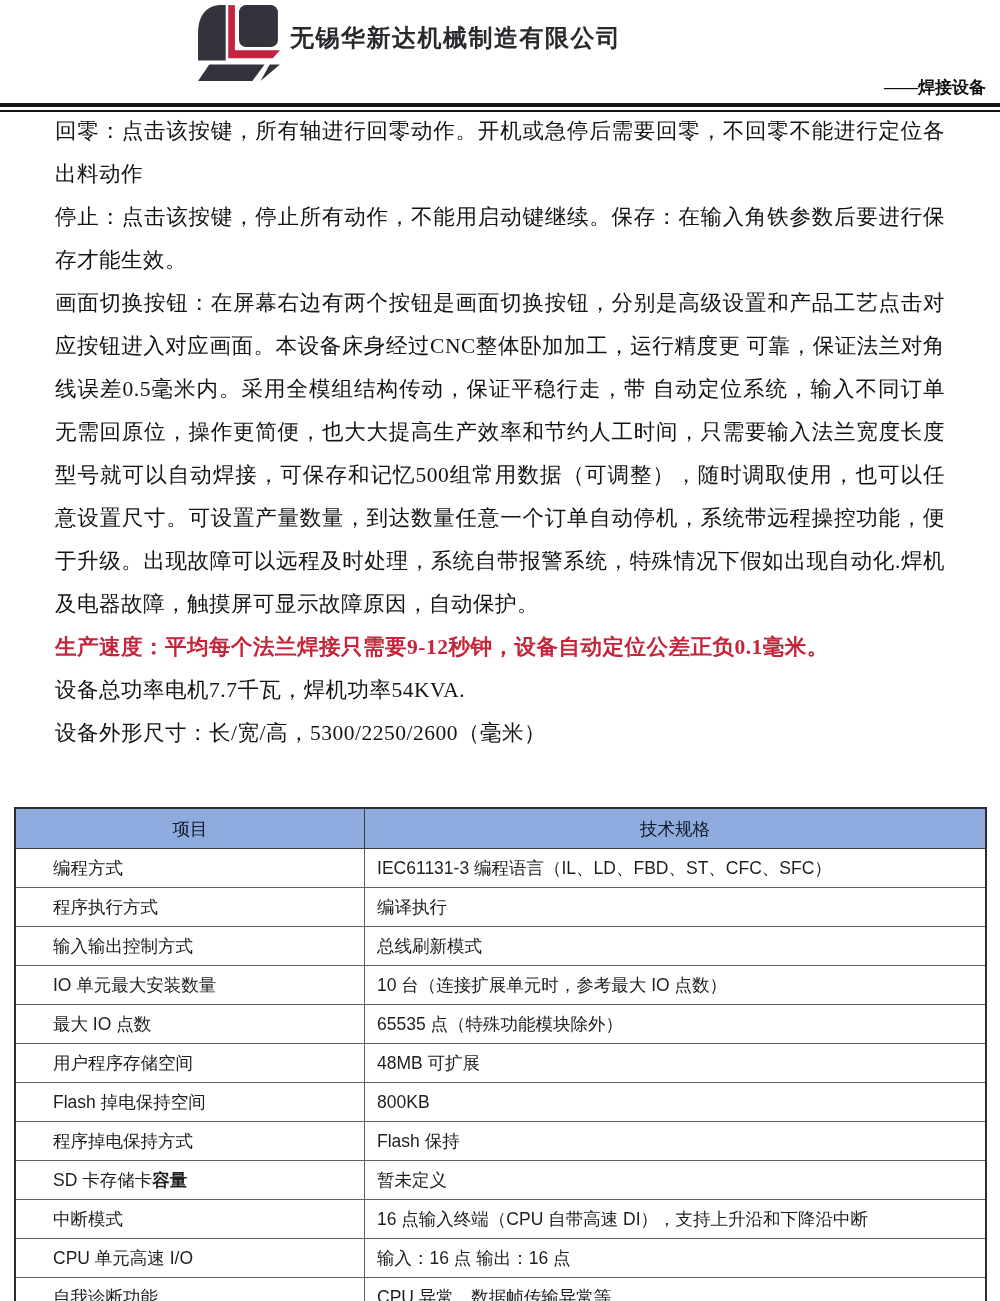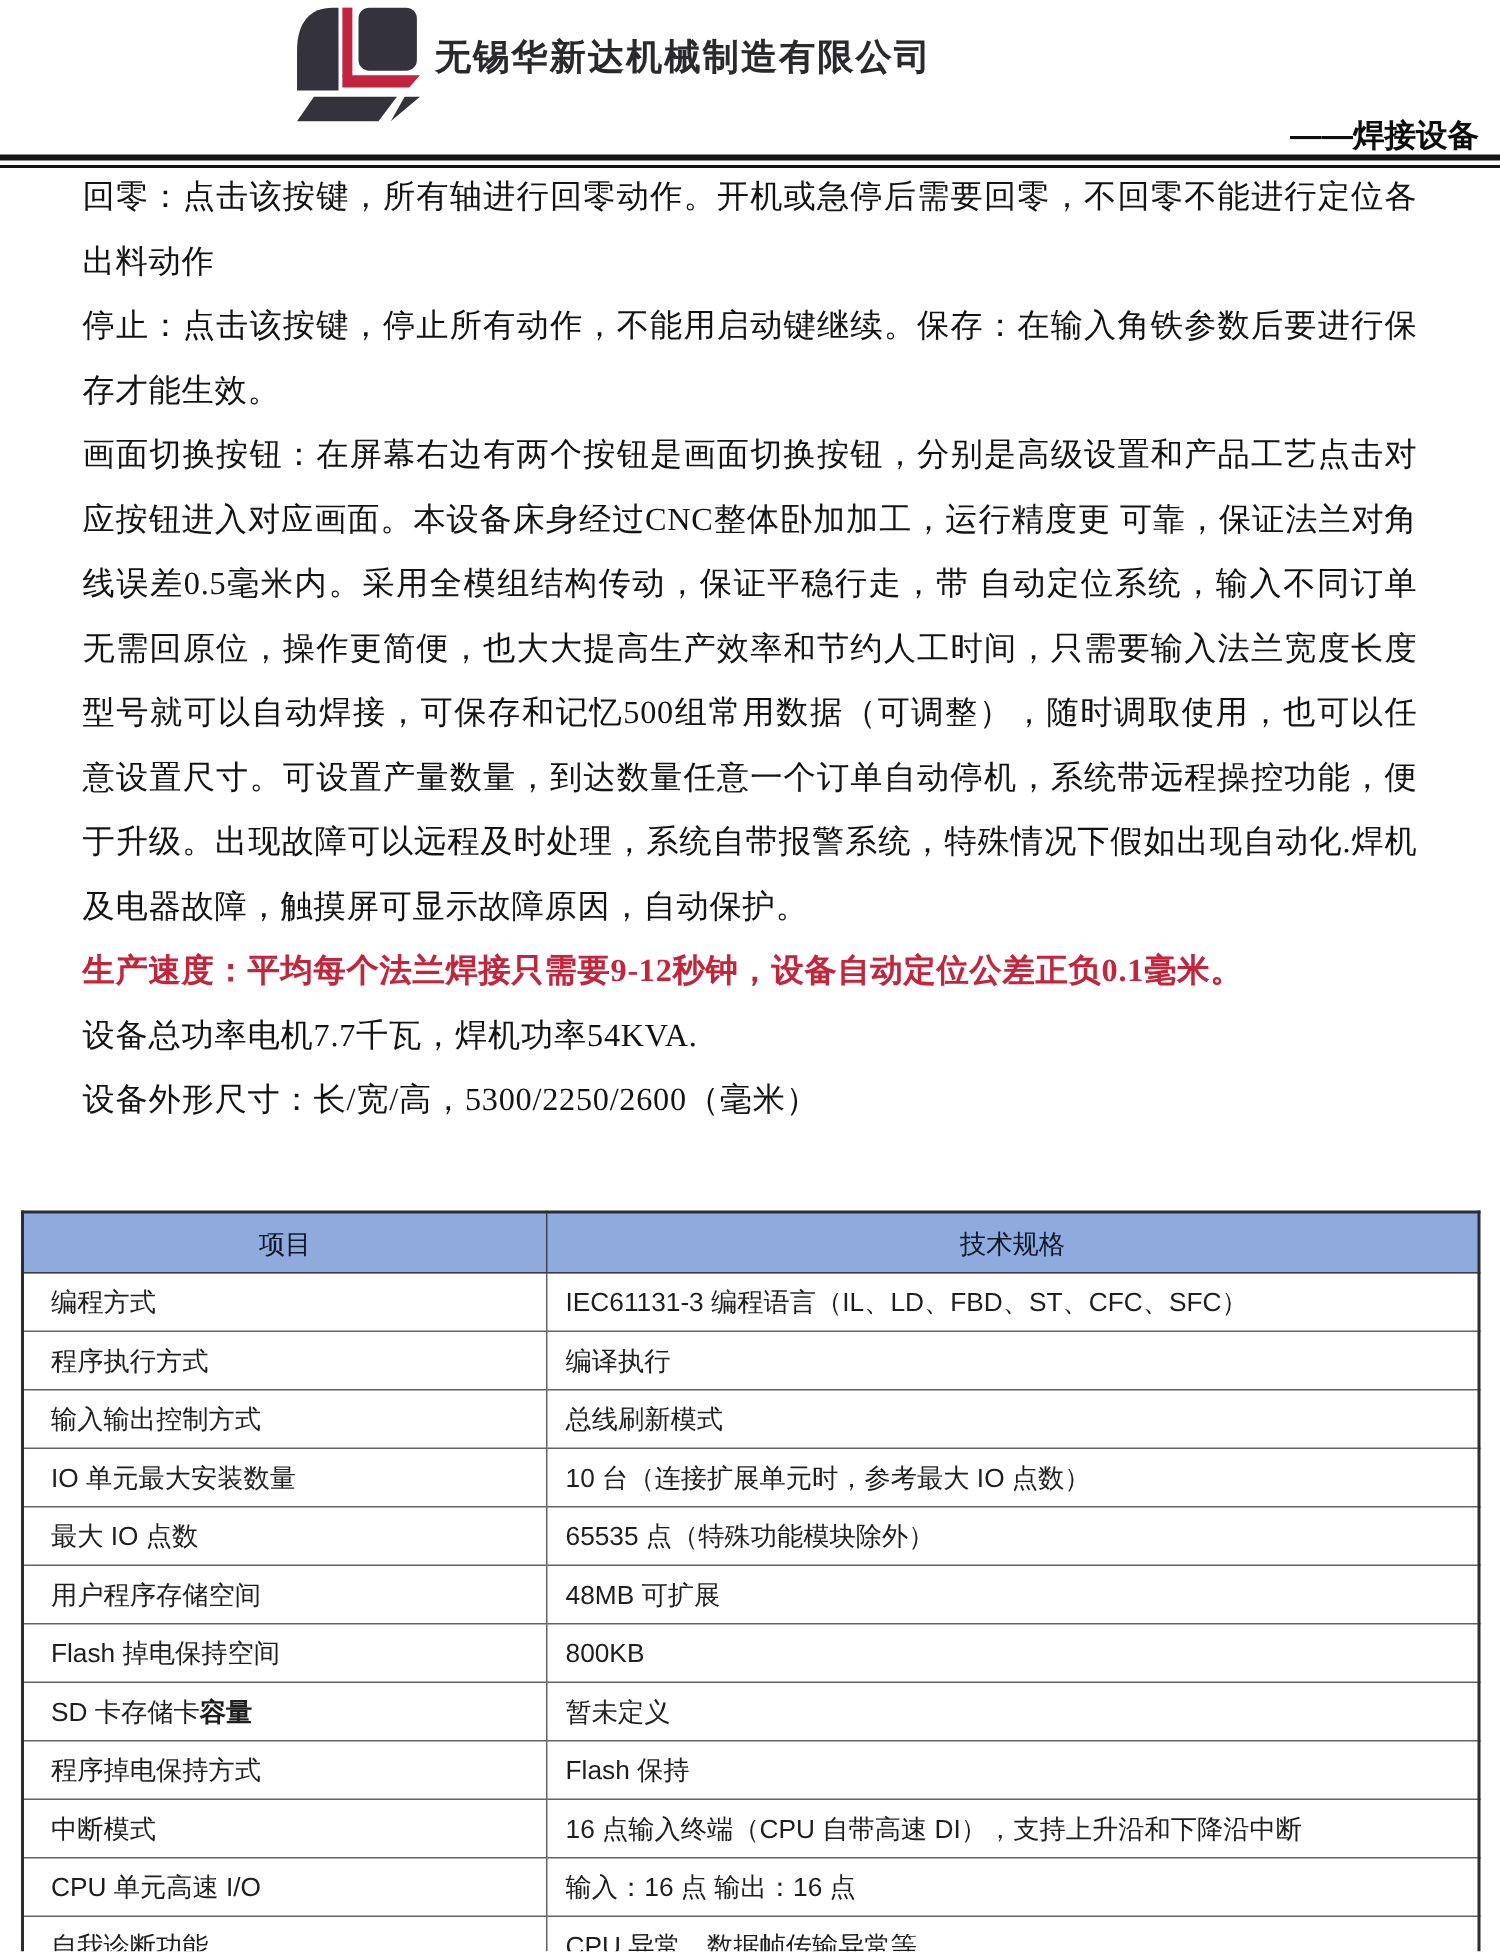--- a/index.html
+++ b/index.html
@@ -10,22 +10,22 @@
   
   .header{position:relative;height:110px;}
   .logo{position:absolute;left:197px;top:3px;width:84px;height:80px;}
   .company-name{
     position:absolute;left:290px;top:22px;
     font-family:"Liberation Sans","DejaVu Sans",sans-serif;
     font-size:24px;font-weight:600;letter-spacing:1.5px;color:#29292e;white-space:nowrap;
   }
   .tagline{
     position:absolute;right:14px;top:76px;
-    font-family:Liberation Sans, sans-serif;
-    font-size:21px;font-weight:700;color:#0e0e0e;white-space:nowrap;
+    font-family:Liberation Serif, serif;
+    font-size:17px;font-weight:700;color:#0e0e0e;white-space:nowrap;
   }
   .double-rule{
     position:absolute;left:0;right:0;top:103px;height:3px;
     border-top:4px solid #151515;border-bottom:2px solid #151515;
   }
   
   .content{margin:0 55px;}
   .content p{
     margin:0;font-size:21.5px;line-height:43px;text-align:justify;
     letter-spacing:0.5px;color:#131313;
@@ -42,21 +42,21 @@
   table.spec col.c1{width:36%;}
   table.spec col.c2{width:64%;}
   table.spec th{
     background:#8faadc;height:37px;font-weight:500;font-size:17.5px;
     color:#0f172a;text-align:center;border:1px solid #3a3a44;
   }
   table.spec td{
     height:36px;border:1px solid #62626a;background:#ffffff;
     vertical-align:middle;white-space:nowrap;overflow:hidden;
   }
-  table.spec td.label{padding-left:18px;}
+  table.spec td.label{padding-left:37px;}
   table.spec td.value{padding-left:12px;}
   .lbl-b{font-weight:700;}
 </style>
 </head>
 <body>
 
 <div class="page">
 
   <div class="header">
     <svg class="logo" viewBox="0 0 82 78" aria-hidden="true">
@@ -116,26 +116,26 @@
         </tr>
         <tr>
           <td class="label"><span>用户程序存储空间</span></td>
           <td class="value">48MB 可扩展</td>
         </tr>
         <tr>
           <td class="label"><span>Flash 掉电保持空间</span></td>
           <td class="value">800KB</td>
         </tr>
         <tr>
+          <td class="label"><span>程序掉电保持方式</span></td>
+          <td class="value">Flash 保持</td>
+        </tr>
+        <tr>
           <td class="label"><span>SD 卡存储卡</span><span class="lbl-b">容量</span></td>
           <td class="value">暂未定义</td>
-        </tr>
-        <tr>
-          <td class="label"><span>程序掉电保持方式</span></td>
-          <td class="value">Flash 保持</td>
         </tr>
         <tr>
           <td class="label"><span>中断模式</span></td>
           <td class="value">16 点输入终端（CPU 自带高速 DI），支持上升沿和下降沿中断</td>
         </tr>
         <tr>
           <td class="label"><span>CPU 单元高速 I/O</span></td>
           <td class="value">输入：16 点 输出：16 点</td>
         </tr>
         <tr>

